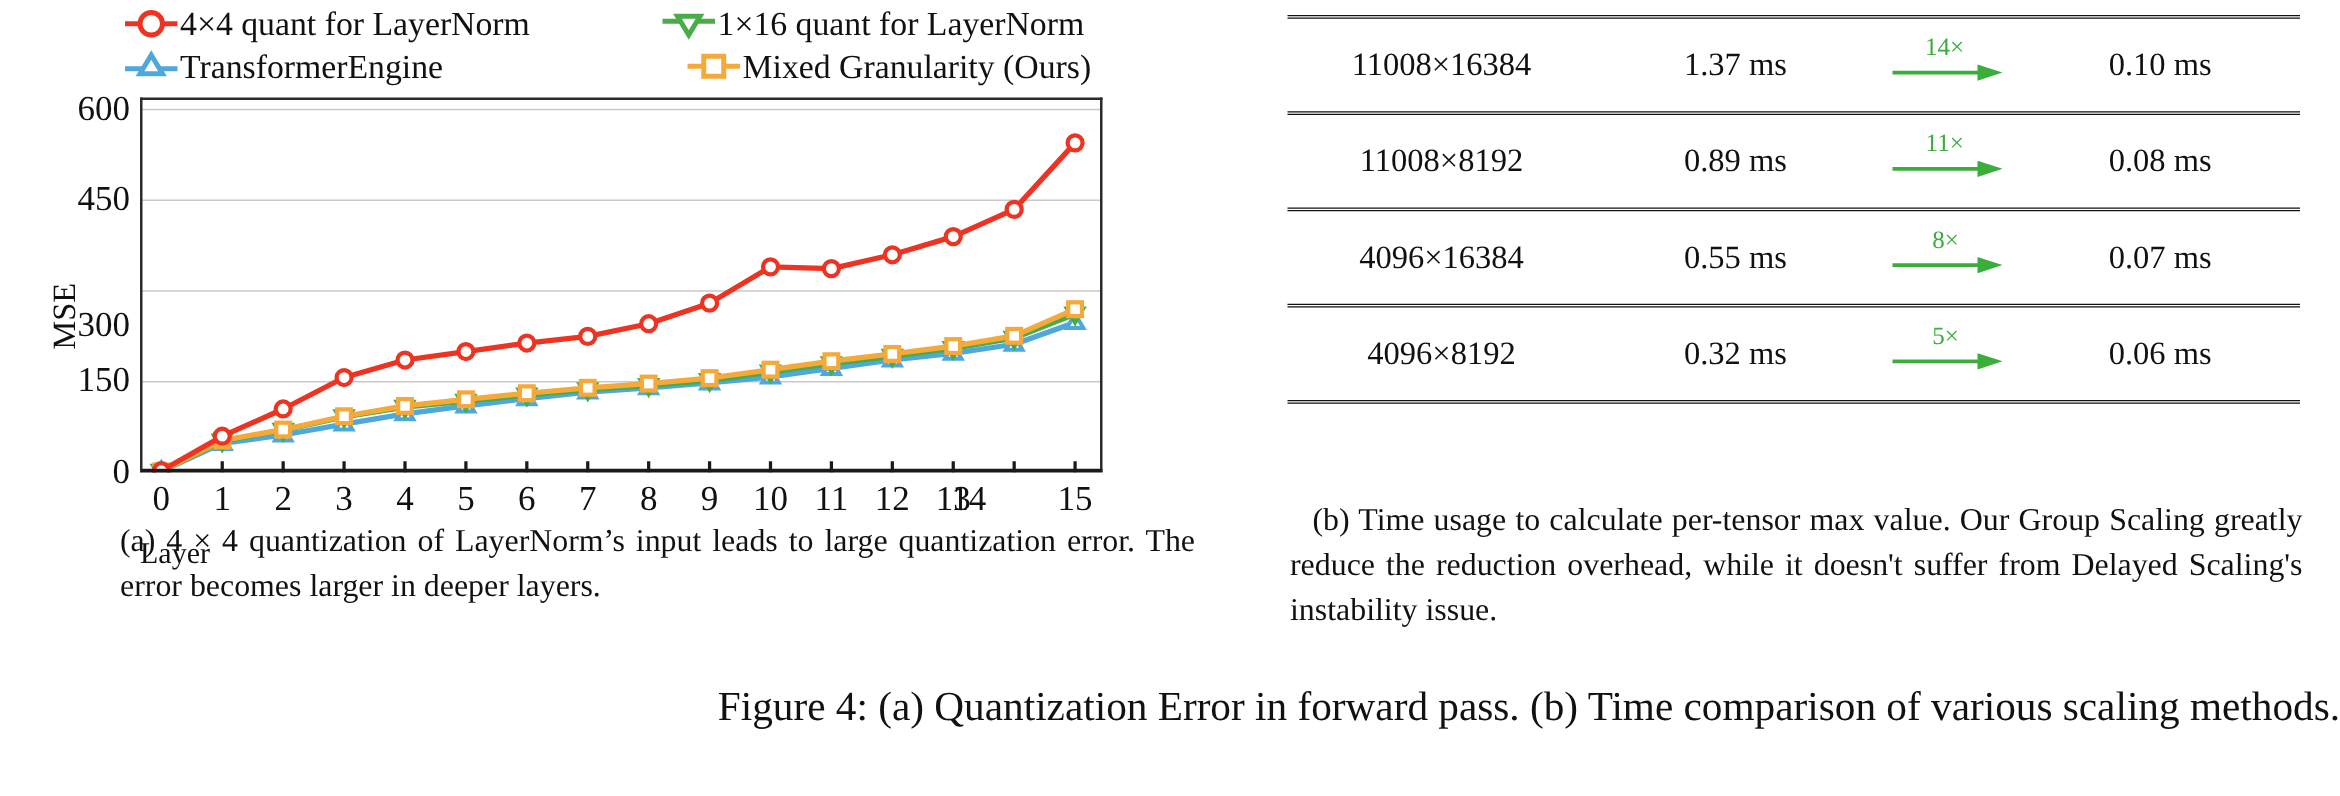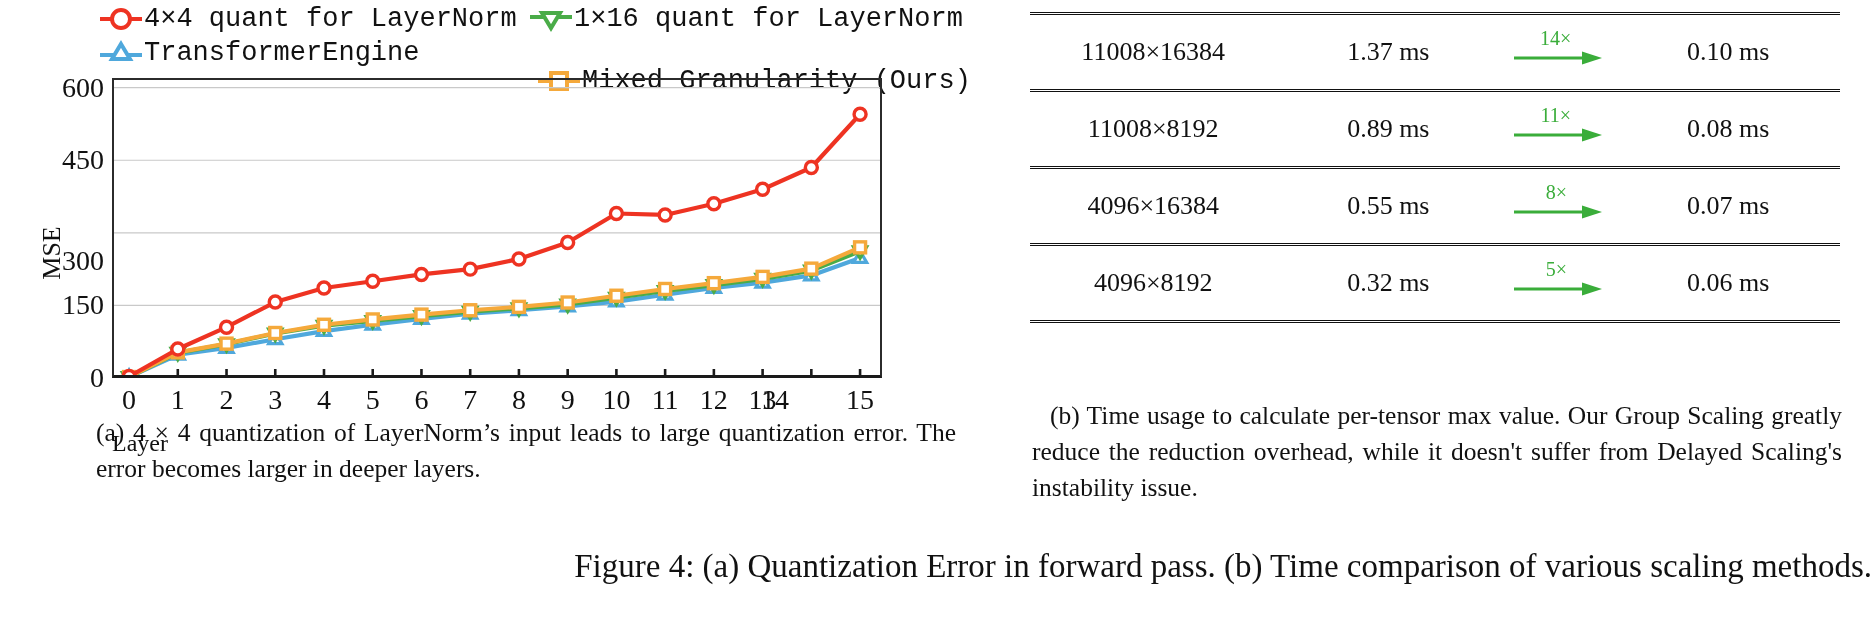--- a/index.html
+++ b/index.html
@@ -7,23 +7,23 @@
   .page{position:relative;width:1872px;height:637px;}
 
   
   .left{position:absolute;left:0;top:0;width:1010px;height:500px;}
 
   .legend{position:absolute;left:60px;top:2px;width:930px;height:68px;}
   .legend-row{position:absolute;display:flex;align-items:center;}
   .lg-r1{left:38px;top:2px;}
   .lg-r2{left:38px;top:36px;}
   .lg-r3{left:468px;top:2px;}
-  .lg-r4{left:476px;top:36px;margin-top:28px;}
+  .lg-r4{left:488px;top:36px;}
   .lg-mark{width:46px;height:30px;position:relative;flex:0 0 46px;}
-  .lg-label{font-size:27px;line-height:30px;white-space:nowrap;font-family:Liberation Mono, monospace;}
+  .lg-label{font-size:27px;line-height:30px;white-space:nowrap;font-family:Liberation Serif, serif;}
 
   
   .lg-mark svg{position:absolute;left:0;top:0;}
 
   .plot-wrap{position:absolute;left:0;top:78px;width:1010px;height:300px;}
   .ylabel{position:absolute;left:-8px;top:160px;width:120px;text-align:center;
           transform:rotate(-90deg);transform-origin:center center;font-size:26px;}
   .ytick{position:absolute;right:0;width:86px;text-align:right;font-size:28px;line-height:1;}
   .yticks{position:absolute;left:0;top:0;width:104px;height:300px;}
   .axes{position:absolute;left:112px;top:0;width:770px;height:300px;}

